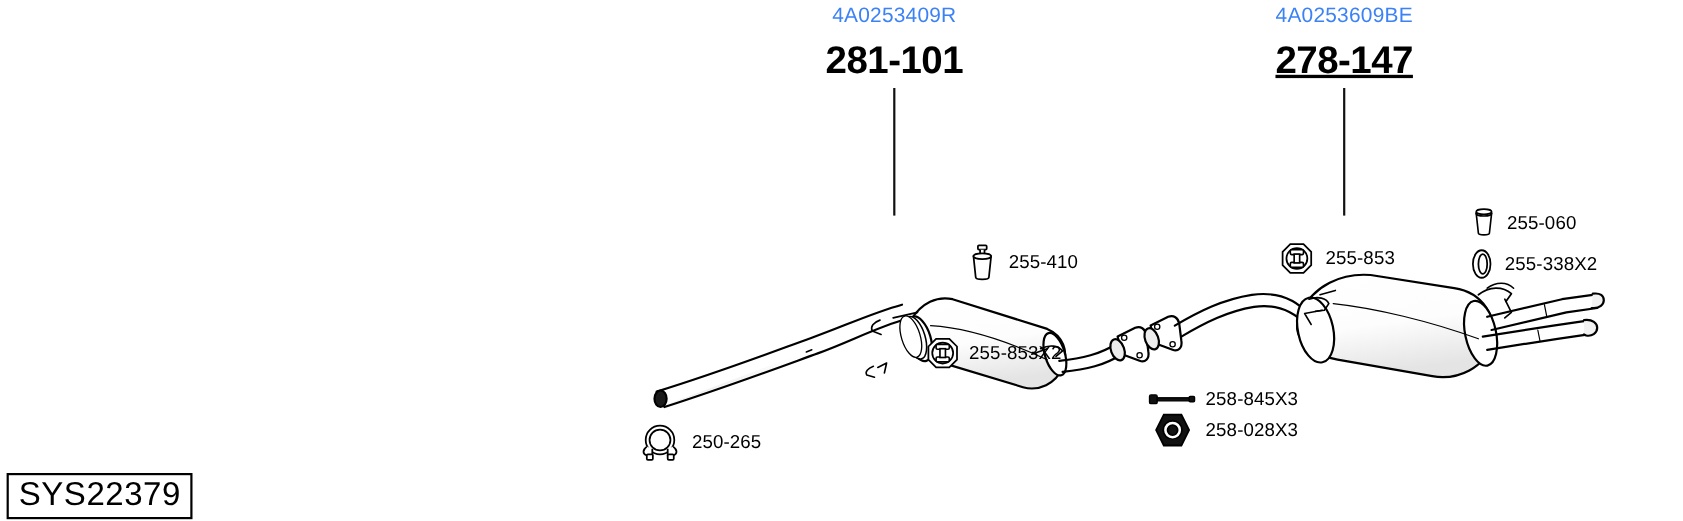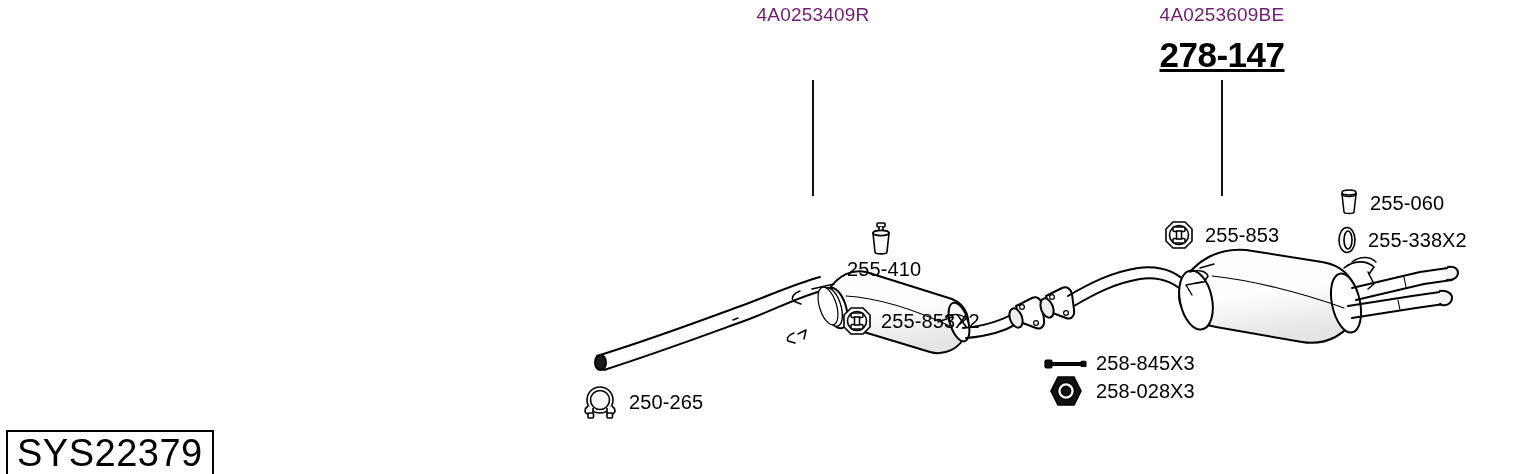--- a/index.html
+++ b/index.html
@@ -17,21 +17,21 @@
     overflow: hidden;
   }
   .abs { position: absolute; }
 
   
   .hdr-sub {
     font-size: 19px;
     letter-spacing: 0.2px;
     white-space: nowrap;
     text-align: center;
-    color: #701a75;
+    color: #3b82f6;
   }
   .hdr-main {
     font-size: 35px;
     font-weight: bold;
     white-space: nowrap;
     text-align: center;
     letter-spacing: -0.5px;
     color: #000;
   }
   .leader {
@@ -45,48 +45,49 @@
     align-items: center;
     white-space: nowrap;
   }
   .callout .icon-slot {
     flex: 0 0 auto;
     display: flex;
     align-items: center;
     justify-content: center;
   }
   .callout .cl-label {
-    font-size: 20px;
+    font-size: 17px;
     color: #000;
     letter-spacing: 0.1px;
   }
 
   
   .sysbox {
     border: 2px solid #000;
     padding: 2px 9px 4px 9px;
     display: inline-block;
     background: #fff;
   }
   .sysbox span {
-    font-size: 38px;
+    font-size: 30px;
     letter-spacing: 0.5px;
     color: #000;
     line-height: 1.05;
   }
 
   svg { display: block; overflow: visible; }
 </style>
 </head>
 <body>
 
 <div id="root">
 
   <div class="abs" style="left:663px; top:4px; width:300px;">
     <div class="hdr-sub">4A0253409R</div>
+    <div class="hdr-main" style="margin-top:9px;">281-101</div>
   </div>
   <div class="abs leader" style="left:812px; top:80px; height:116px;"></div>
 
   <div class="abs" style="left:1072px; top:4px; width:300px;">
     <div class="hdr-sub">4A0253609BE</div>
     <div class="hdr-main" style="margin-top:9px;text-decoration:underline;">278-147</div>
   </div>
   <div class="abs leader" style="left:1221px; top:80px; height:116px;"></div>
 
   <svg class="abs" style="left:0; top:0;" width="1530" height="474" viewBox="0 0 1530 474">
@@ -202,21 +203,21 @@
         <path d="M1348,306 L1412,296 L1440,292"></path>
         <path d="M1352,318 L1416,308 L1444,304"></path>
         <path d="M1440,291 c8,-1 12,3 12,7 c0,5 -5,8 -10,7 l-2,-1" fill="#f2f2f2" stroke="#000"></path>
 
         <path d="M1404,277 l2,10" stroke-width="1.1"></path>
         <path d="M1398,300 l2,10" stroke-width="1.1"></path>
       </g>
     </g>
   </svg>
 
-  <div class="abs callout" style="left:840px; top:220px;flex-direction:column;">
+  <div class="abs callout" style="left:876px; top:220px;">
     <span class="icon-slot" style="width:34px; height:38px;">
       <svg width="30" height="36" viewBox="0 0 30 36">
         <g fill="#fff" stroke="#000" stroke-width="1.6">
           <rect x="11" y="2" width="8" height="4" rx="1"></rect>
           <path d="M13,6 L13,11 L17,11 L17,6"></path>
           <path d="M7,12 L23,12 L21,31 C21,33.5 9,33.5 9,31 Z"></path>
           <ellipse cx="15" cy="12" rx="8" ry="2.6"></ellipse>
         </g>
       </svg>
     </span>

